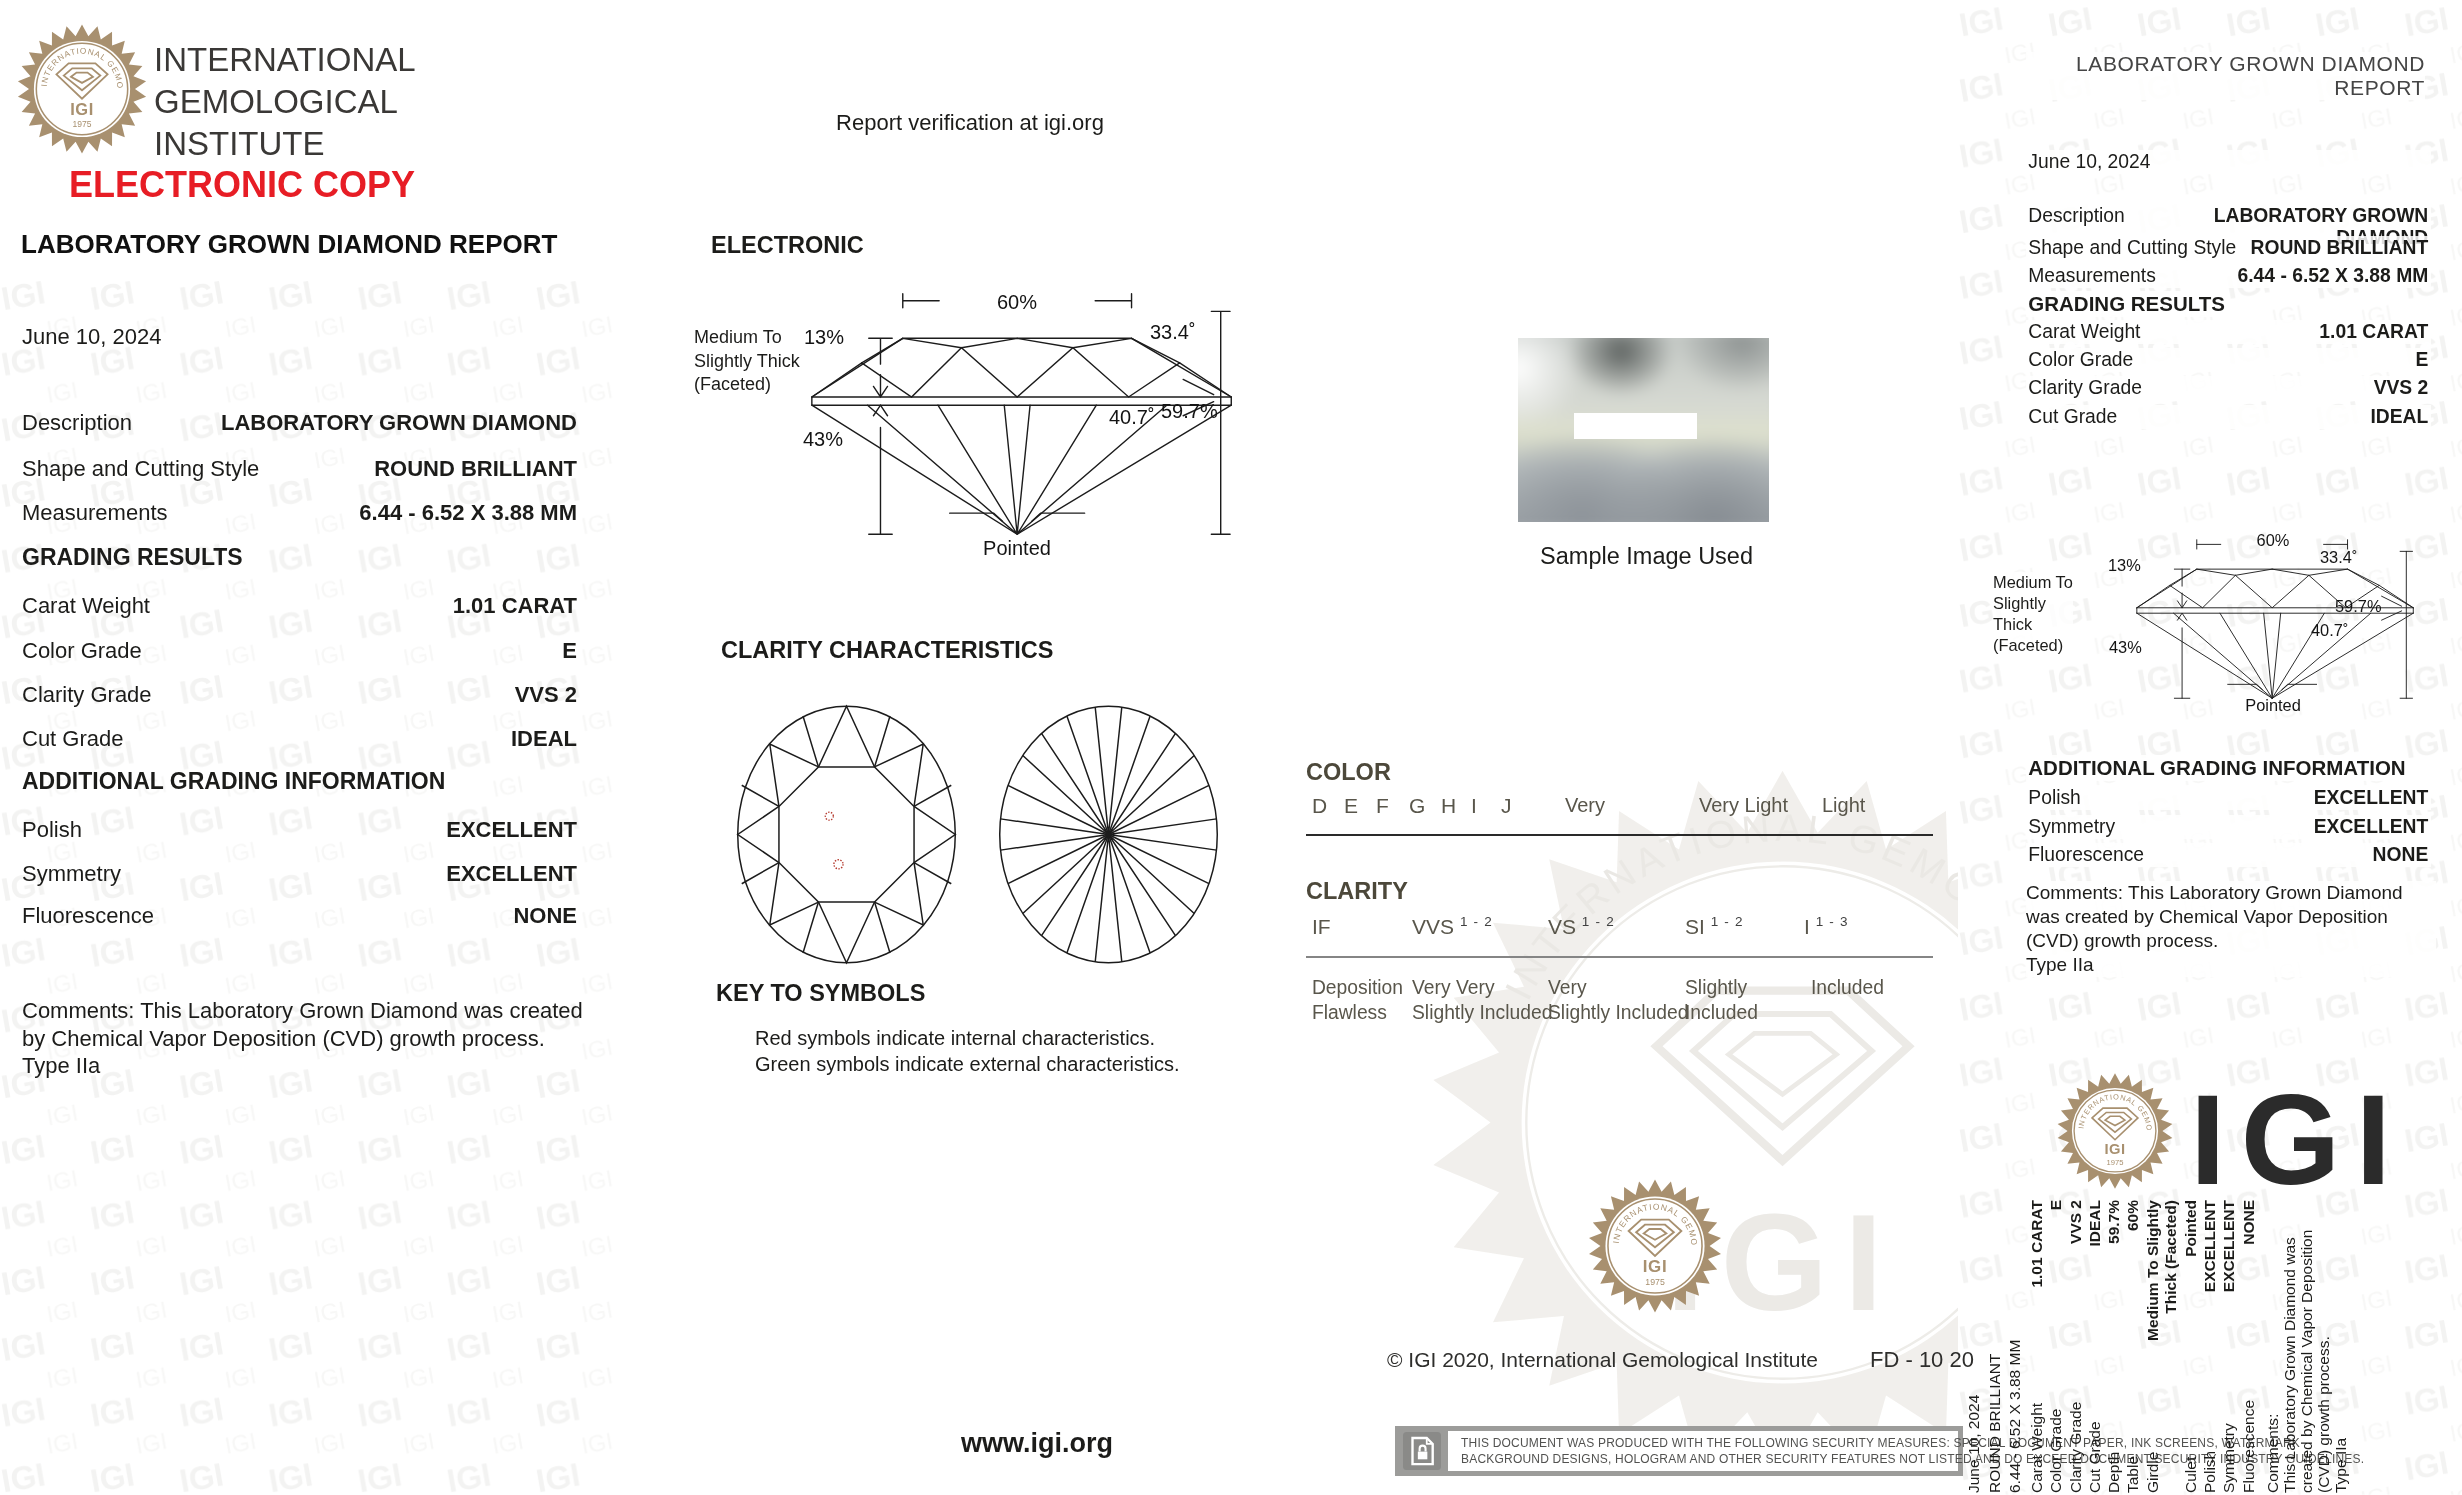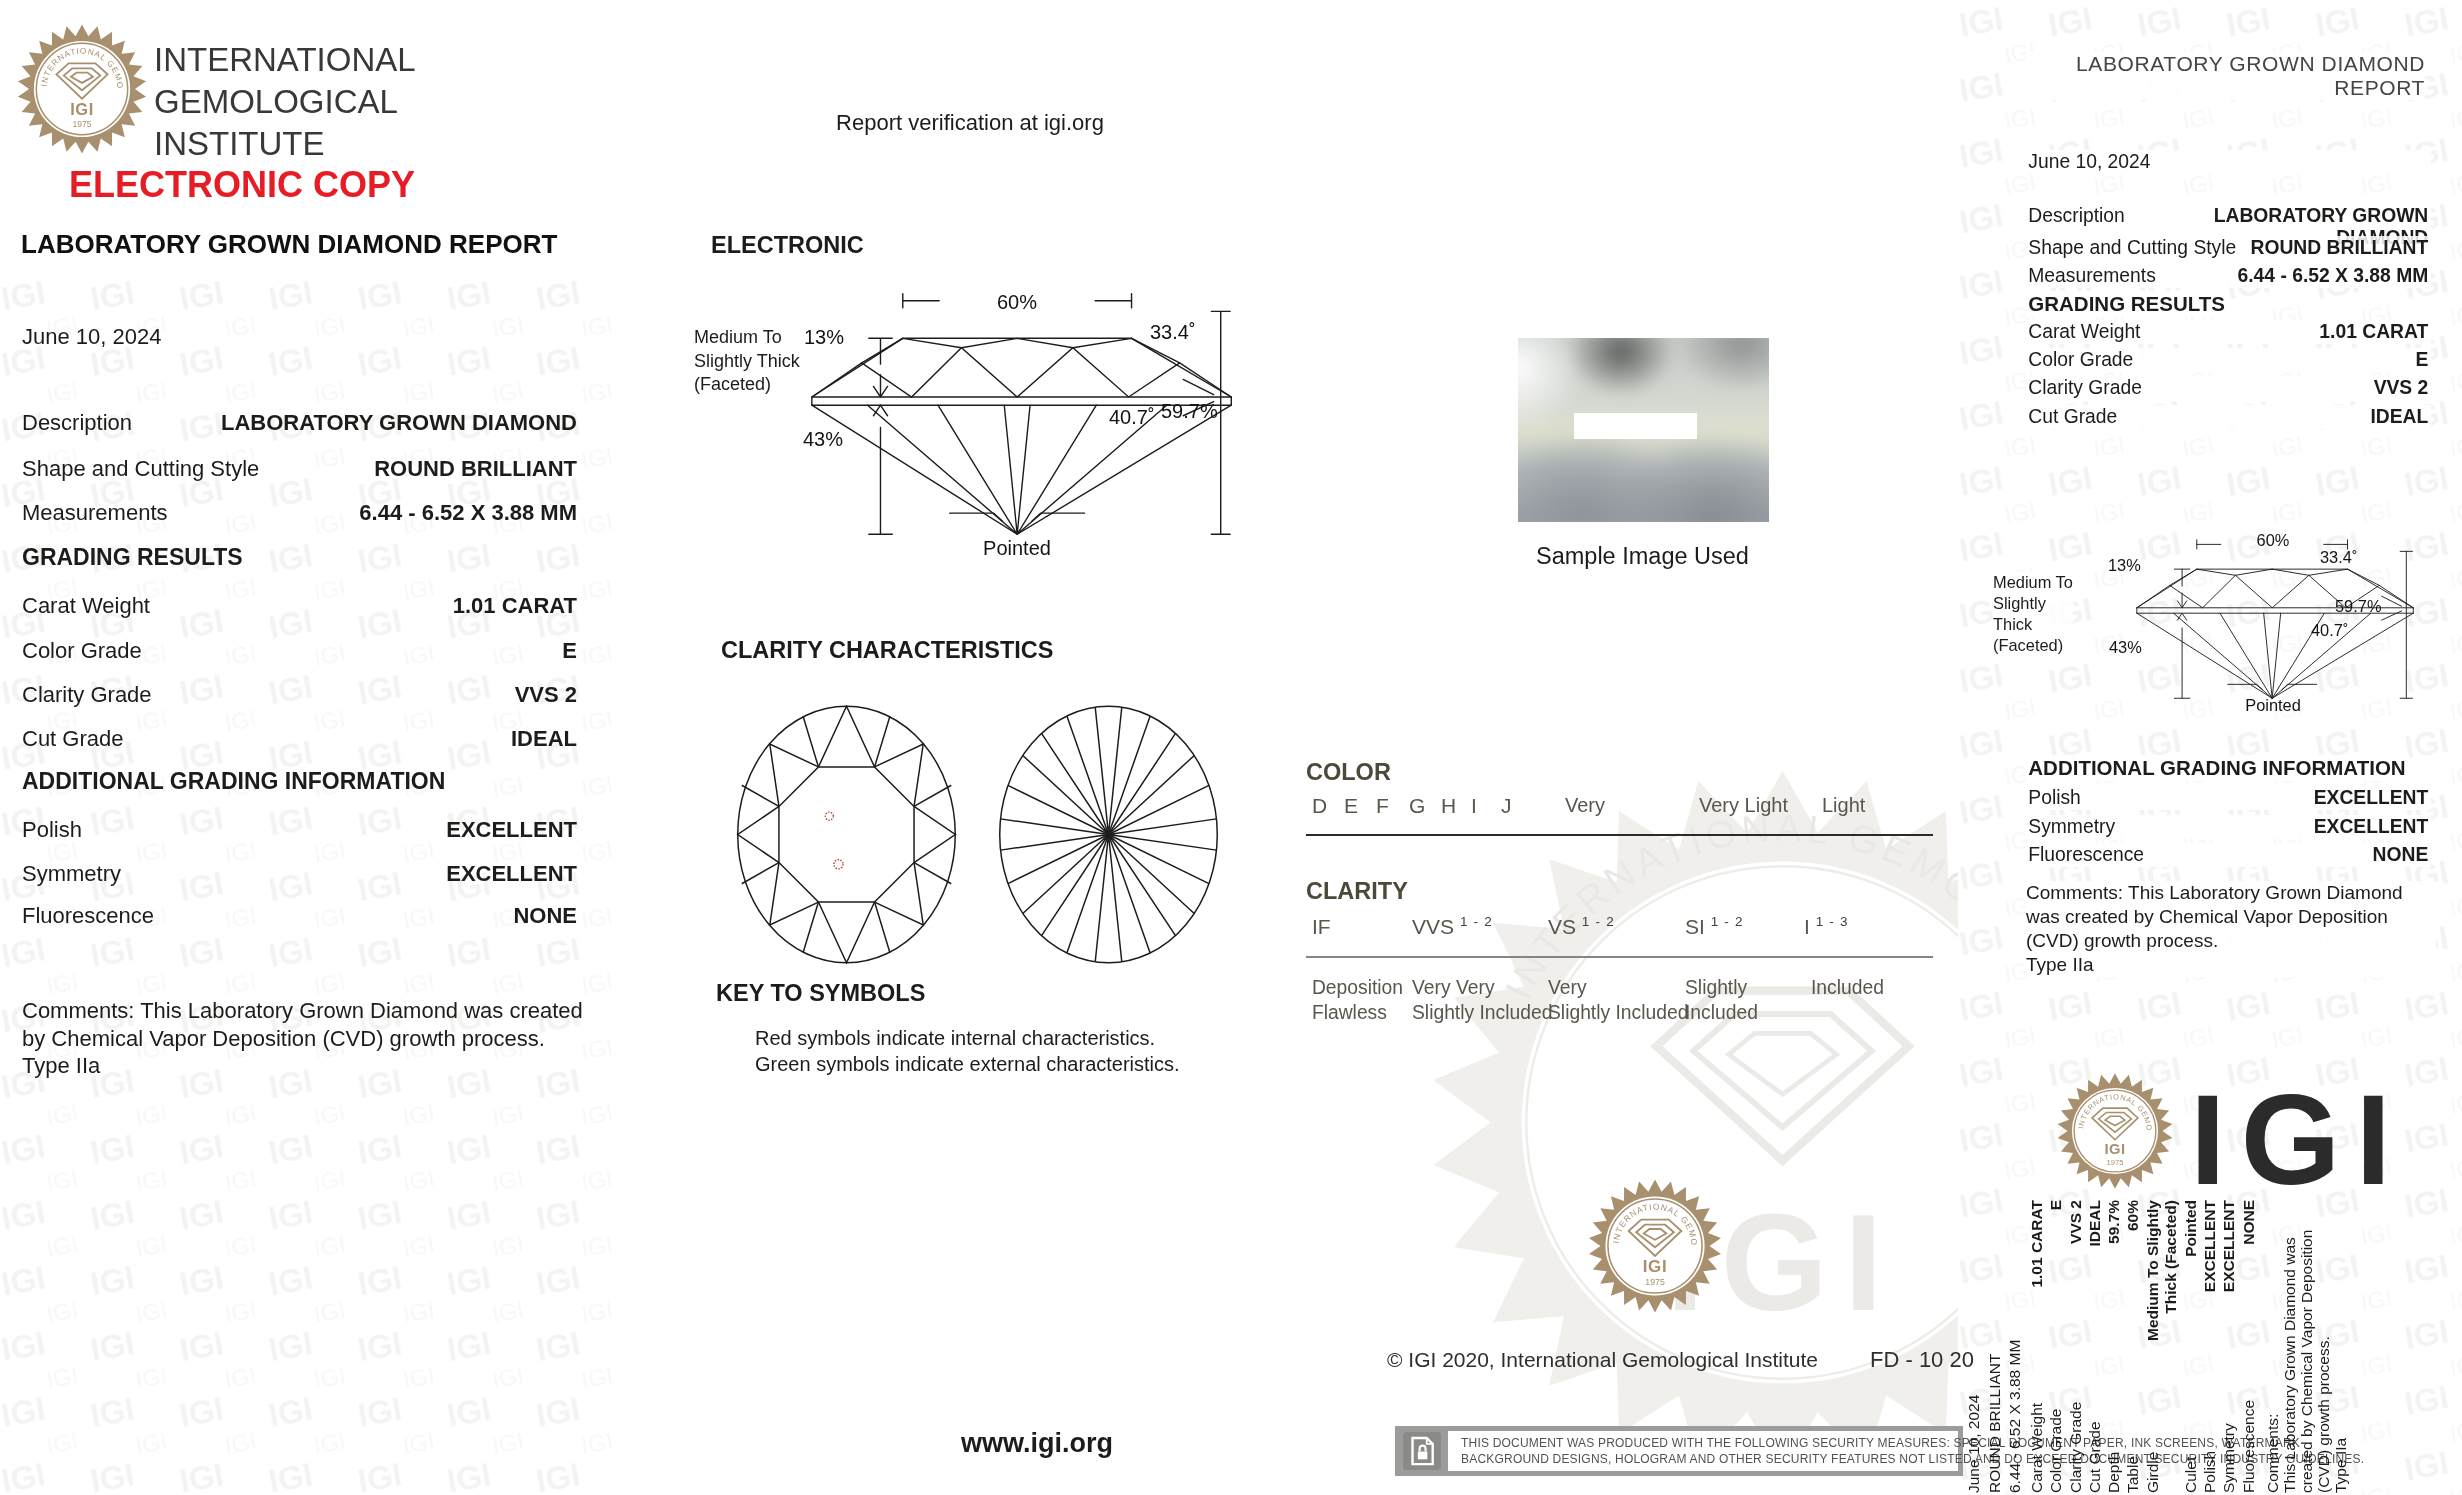--- a/index.html
+++ b/index.html
@@ -226,21 +226,21 @@
     background:
       radial-gradient(ellipse 76px 64px at 42% 12%, #5c615f 0%, rgba(92,97,95,0) 70%),
       radial-gradient(ellipse 94px 70px at 85% 8%, #8f9493 0%, rgba(143,148,147,0) 70%),
       radial-gradient(ellipse 88px 82px at 5% 20%, #ffffff 0%, rgba(255,255,255,0) 75%),
       radial-gradient(ellipse 135px 111px at 28% 92%, #8e949a 0%, rgba(142,148,154,0) 78%),
       radial-gradient(ellipse 135px 111px at 75% 94%, #878d93 0%, rgba(135,141,147,0) 78%),
       linear-gradient(180deg, #c4c9c6 0%, #d6d9d2 38%, #dde0cd 52%, #b9bfc0 68%, #9aa0a5 100%);">
   </div>
   <div style="position:absolute;left:56px;top:75px;width:123px;height:26px;background:#ffffff"></div>
 </div>
-<div class="abs" style="left:1536px;top:543px;width:217px;text-align:left;font-size:23.5px">Sample Image Used</div>
+<div class="abs" style="left:1536px;top:543px;width:217px;text-align:right;font-size:23.5px">Sample Image Used</div>
 
 <div class="abs scale-head" style="left:1306px;top:759px">COLOR</div>
 <div class="abs" style="left:1306px;top:794px;width:630px;height:45px">
   <span class="abs scale-letter" style="left:5.9px">D</span>
   <span class="abs scale-letter" style="left:38px">E</span>
   <span class="abs scale-letter" style="left:70px">F</span>
   <span class="abs scale-letter" style="left:103px">G</span>
   <span class="abs scale-letter" style="left:135px">H</span>
   <span class="abs scale-letter" style="left:165px">I</span>
   <span class="abs scale-letter" style="left:195px">J</span>

